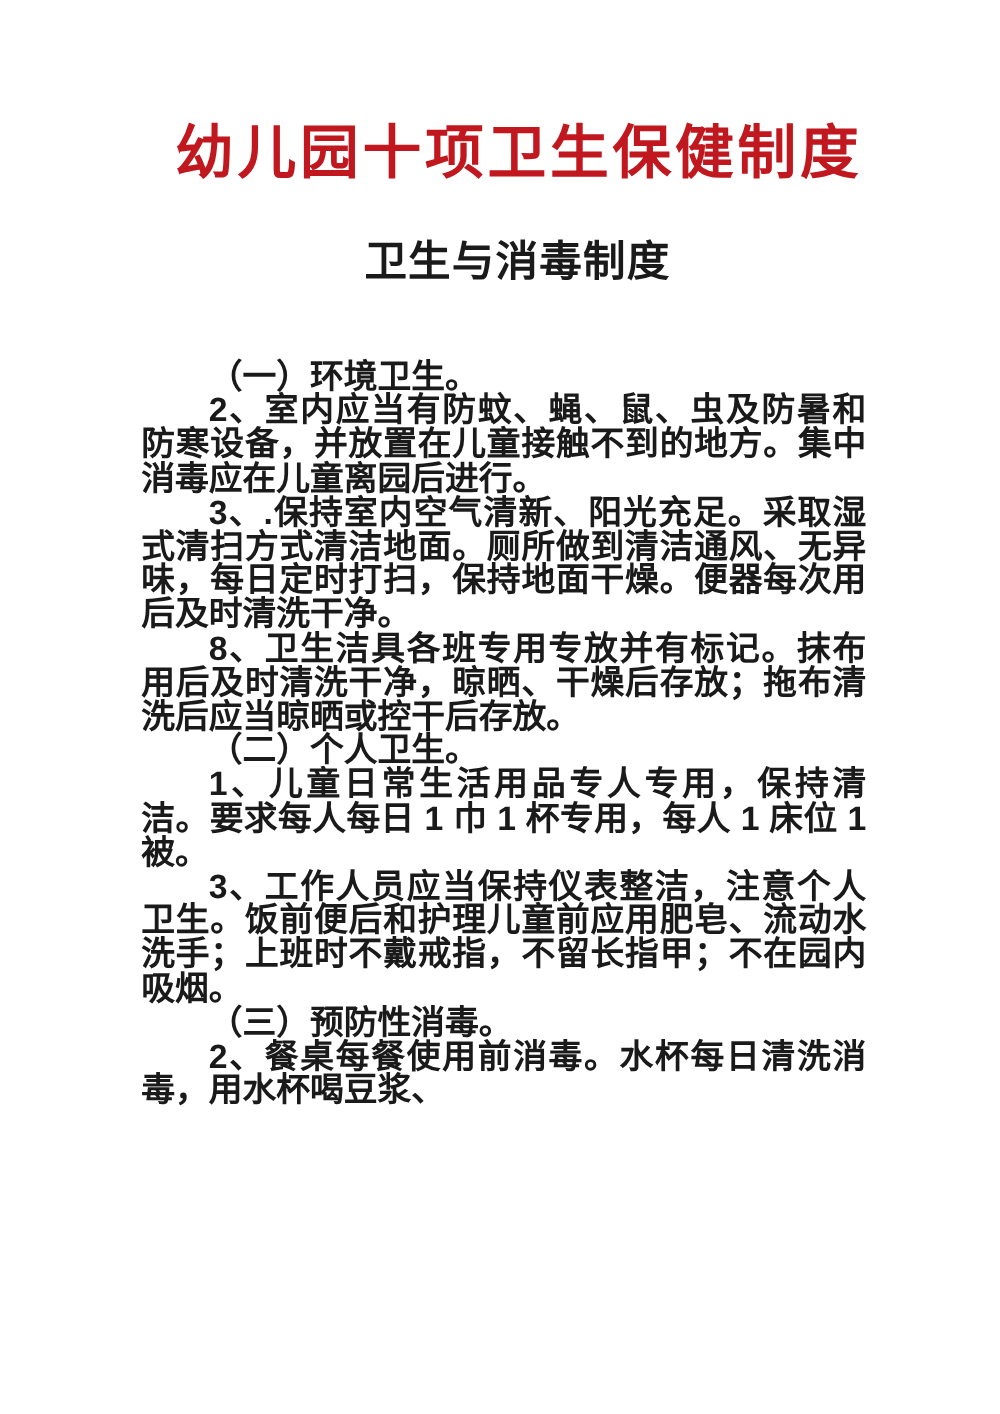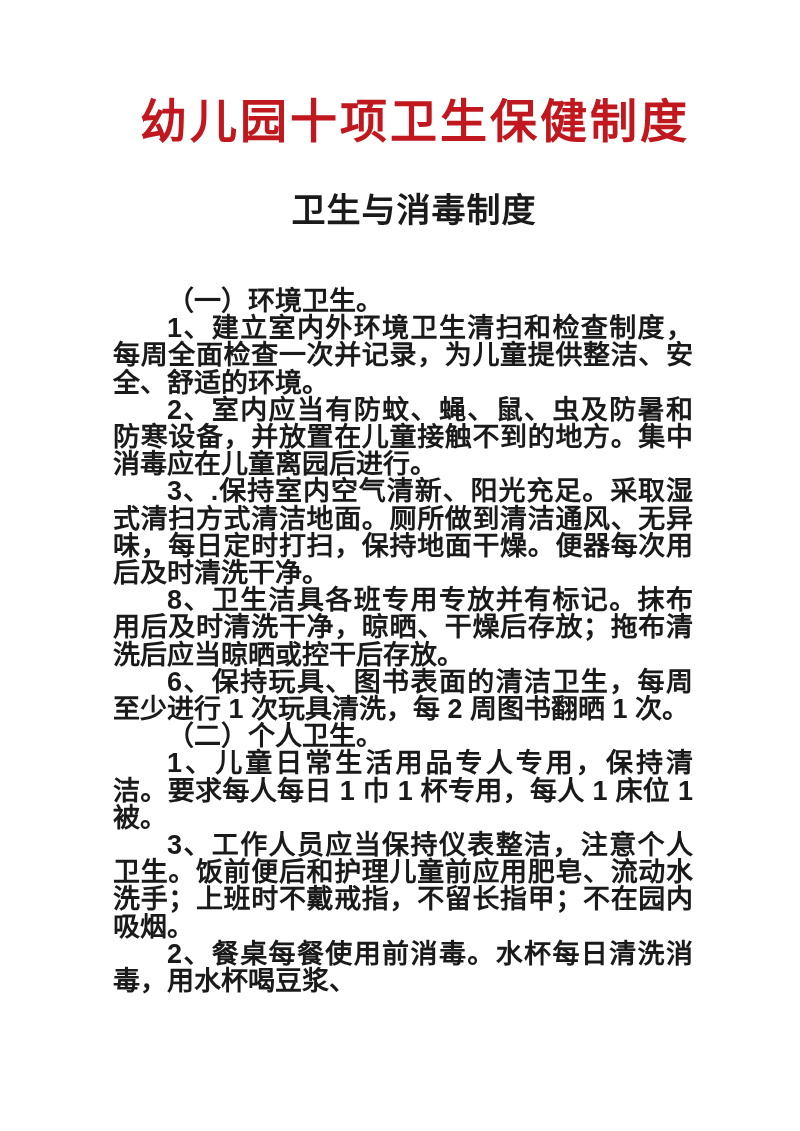--- a/index.html
+++ b/index.html
@@ -62,24 +62,23 @@
 <body>
 
 <div class="page">
 
   <h1 class="doc-title" style="color: rgb(192, 24, 30);">幼儿园十项卫生保健制度</h1>
 
   <h2 class="doc-subtitle" style="color: rgb(26, 26, 26);">卫生与消毒制度</h2>
 
   <div class="doc-body" style="color: rgb(26, 26, 26);">
     <p>（一）环境卫生。</p>
-    <p>1、建立室内外环境卫生清扫和检查制度，每周全面检查一次并记录，为儿童提供整洁、安全、舒适的环境。</p>
     <p>2、室内应当有防蚊、蝇、鼠、虫及防暑和防寒设备，并放置在儿童接触不到的地方。集中消毒应在儿童离园后进行。</p>
     <p>3、.保持室内空气清新、阳光充足。采取湿式清扫方式清洁地面。厕所做到清洁通风、无异味，每日定时打扫，保持地面干燥。便器每次用后及时清洗干净。</p>
     <p>8、卫生洁具各班专用专放并有标记。抹布用后及时清洗干净，晾晒、干燥后存放；拖布清洗后应当晾晒或控干后存放。</p>
-    <p>6、保持玩具、图书表面的清洁卫生，每周至少进行 1 次玩具清洗，每 2 周图书翻晒 1 次。</p>
     <p>（二）个人卫生。</p>
     <p>1、儿童日常生活用品专人专用，保持清洁。要求每人每日 1 巾 1 杯专用，每人 1 床位 1 被。</p>
     <p>3、工作人员应当保持仪表整洁，注意个人卫生。饭前便后和护理儿童前应用肥皂、流动水洗手；上班时不戴戒指，不留长指甲；不在园内吸烟。</p>
+    <p>（三）预防性消毒。</p>
     <p>2、餐桌每餐使用前消毒。水杯每日清洗消毒，用水杯喝豆浆、</p>
   </div>
 
 </div>
 
 </body></html>

